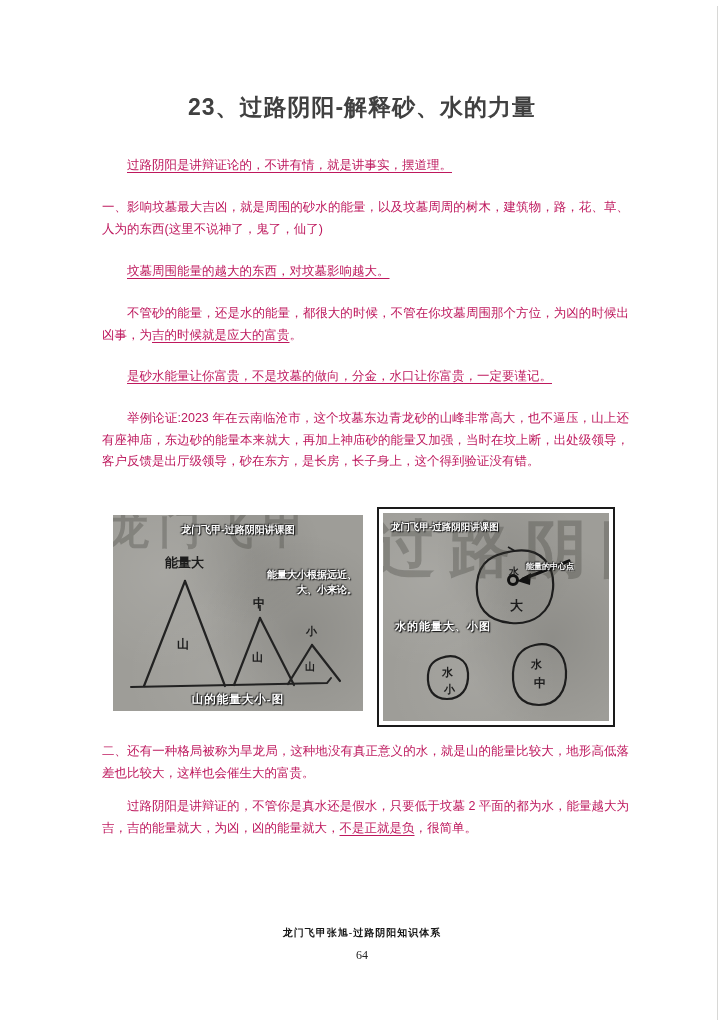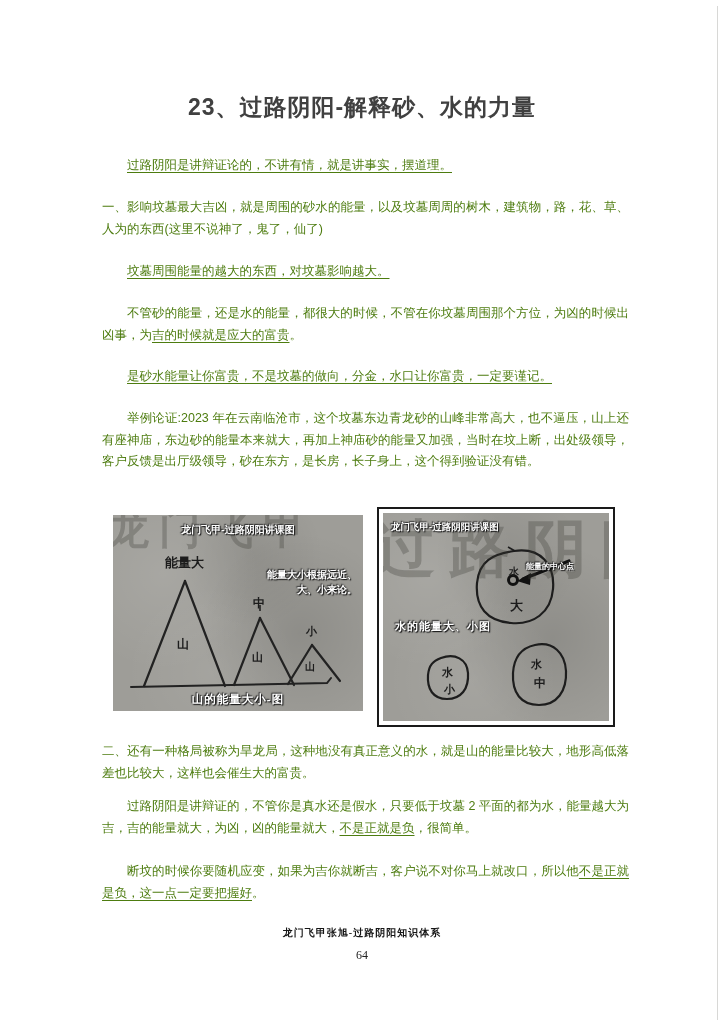--- a/index.html
+++ b/index.html
@@ -20,21 +20,21 @@
   .doc-title{
     left:0;right:0;top:92px;
     text-align:center;
     font-size:23px;font-weight:bold;letter-spacing:1px;
     color:#404040;
   }
   .para{
     left:102px;width:527px;
     font-size:12.5px;line-height:21.5px;
     text-align:justify;
-    color:#4d7c0f;
+    color:#be185d;
   }
   .indent{text-indent:2em;}
   .uline{text-decoration:underline;text-underline-offset:3px;text-decoration-thickness:1px;}
   .footer-line{
     left:0;right:0;top:926px;text-align:center;
     font-family:"Liberation Serif","DejaVu Serif",serif;
     font-weight:bold;font-size:10px;color:#161616;letter-spacing:1px;
   }
   .page-num{
     left:0;right:0;top:948px;text-align:center;
@@ -146,18 +146,17 @@
         <text x="148" y="155" font-size="11" font-weight="bold">水</text>
         <text x="151" y="174" font-size="12" font-weight="bold">中</text>
       </svg>
     </div>
   </div>
 
   <div class="abs para" style="top:741px;">二、还有一种格局被称为旱龙局，这种地没有真正意义的水，就是山的能量比较大，地形高低落差也比较大，这样也会催生大的富贵。</div>
 
   <div class="abs para indent" style="top:796px;"><span>过路阴阳是讲辩证的，不管你是真水还是假水，只要低于坟墓 2 平面的都为水，能量越大为吉，吉的能量就大，为凶，凶的能量就大，</span><span class="uline">不是正就是负</span><span>，很简单。</span></div>
 
-  <div class="abs para indent" style="top:861px;"><span>断坟的时候你要随机应变，如果为吉你就断吉，客户说不对你马上就改口，所以他</span><span class="uline">不是正就是负，这一点一定要把握好</span><span>。</span></div>
 
   <div class="abs footer-line">龙门飞甲张旭-过路阴阳知识体系</div>
   <div class="abs page-num">64</div>
 
 </div>
 
 </body></html>

